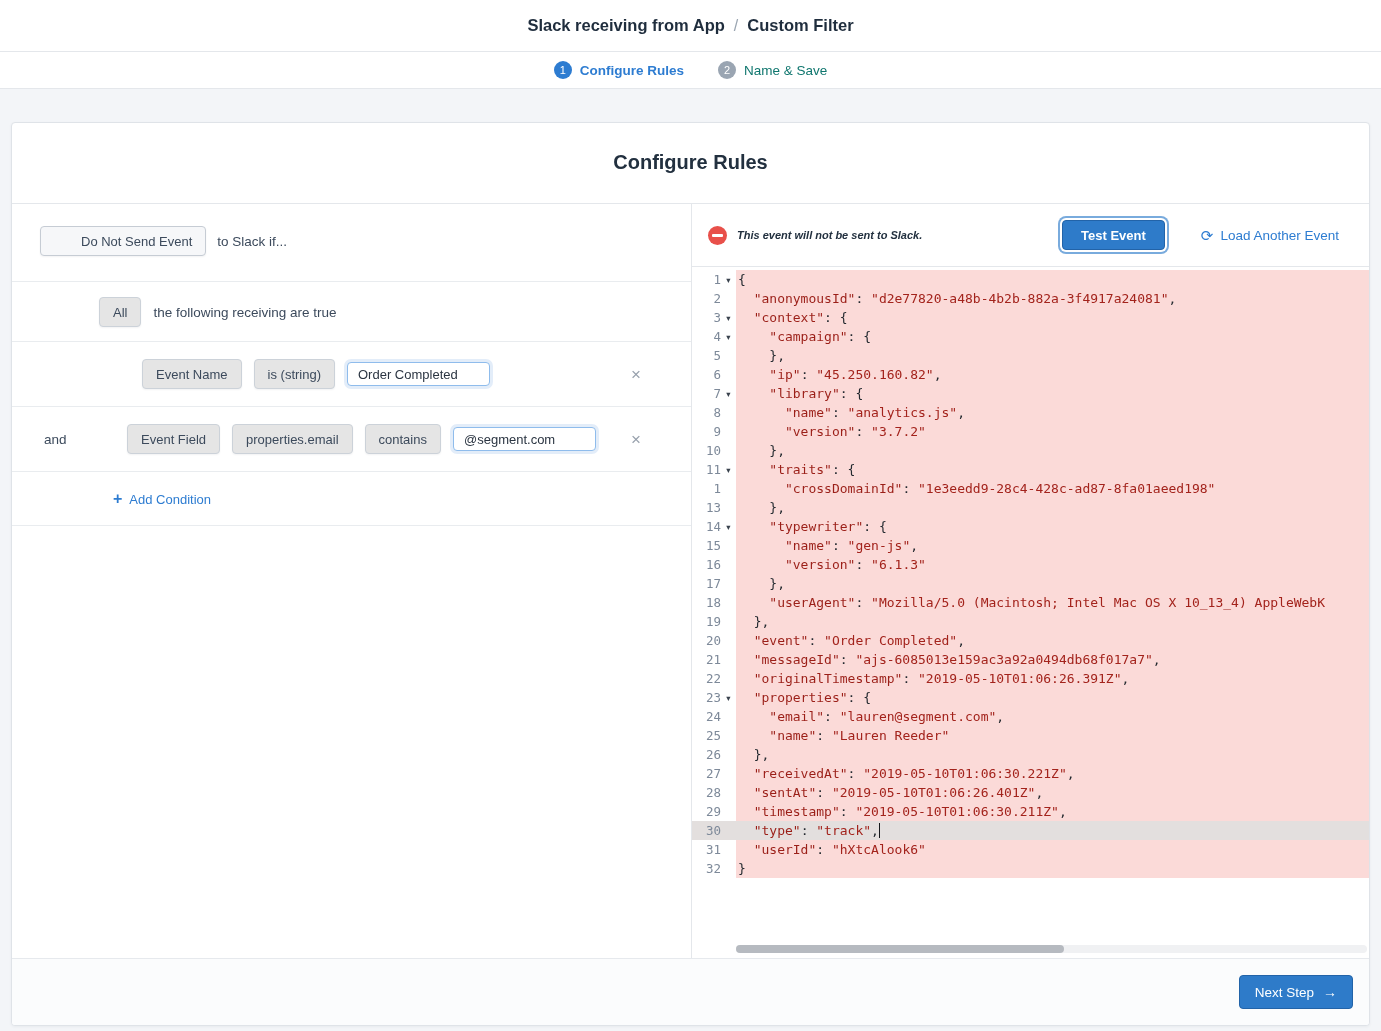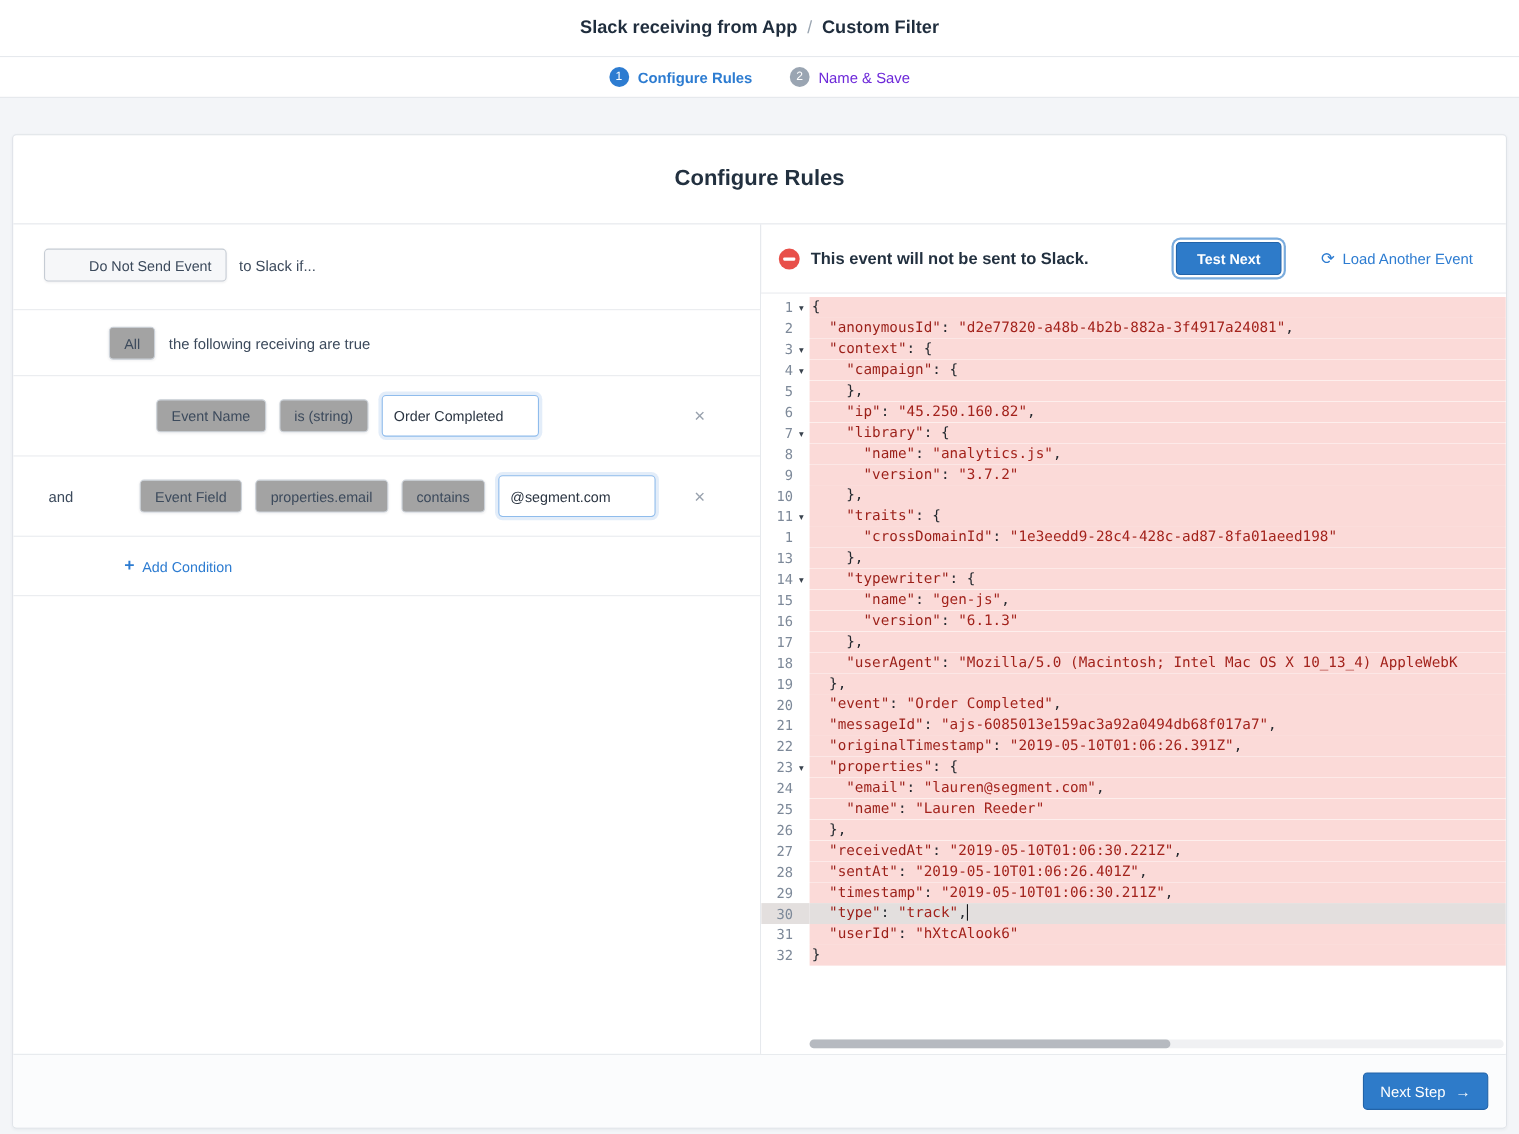--- a/index.html
+++ b/index.html
@@ -11,63 +11,63 @@
             display: flex; align-items: center; justify-content: center; gap: 9px; }
   .crumb-app, .crumb-page { font-size: 16.5px; font-weight: 700; color: #1f2d3d; }
   .crumb-sep { font-size: 16px; color: #9aa5b1; font-weight: 400; }
 
   
   .steps { height: 37px; background: #fff; border-bottom: 1px solid #e4e7eb;
            display: flex; align-items: center; justify-content: center; gap: 34px; }
   .step { display: flex; align-items: center; gap: 8px; cursor: pointer; }
   .step-circle { width: 18px; height: 18px; border-radius: 50%; background: #9aa5b2; color: #fff;
                  font-size: 11px; display: flex; align-items: center; justify-content: center; flex: none; }
-  .step-label { font-size: 13.5px; color: #6d28d9; }
+  .step-label { font-size: 13.5px; color: #0f766e; }
   .step.active .step-circle { background: #2d7cd1; }
   .step.active .step-label { color: #2d7cd1; font-weight: 700; }
 
   
   .card { margin: 33px 11px 0; background: #fff; border: 1px solid #dfe3e8; border-radius: 4px;
           box-shadow: 0 1px 3px rgba(20,30,50,0.05); overflow: hidden; }
   .card-title { text-align: center; font-size: 20px; font-weight: 700; color: #22303f;
                 padding: 28px 0 29px; border-bottom: 1px solid #e4e7eb; }
   .columns { display: flex; min-height: 754px; align-items: stretch; }
 
   
   .col-left { width: 680px; flex: none; border-right: 1px solid #e4e7eb; }
   .action-row { padding: 22px 28px 25px; display: flex; align-items: center; gap: 11px; }
-  .chip { height: 30px; padding: 0 13px; background: #a3a3a3; border: 1px solid #ccd2d9; border-radius: 4px;
+  .chip { height: 30px; padding: 0 13px; background: #e5e5e5; border: 1px solid #ccd2d9; border-radius: 4px;
           font-family: "Liberation Sans", sans-serif; font-size: 13px; color: #3c4a5c;
           box-shadow: 0 1px 2px rgba(27,39,51,0.06); cursor: pointer; white-space: nowrap; }
   .chip.gray { background: #f6f7f9; border-color: #c6ccd4; font-weight: 400; padding-left: 40px; }
   .action-suffix, .match-suffix, .conj { font-size: 13.5px; color: #3c4a5c; }
   .match-row { border-top: 1px solid #e9ecef; border-bottom: 1px solid #e9ecef;
                padding: 15px 0 14px 87px; display: flex; align-items: center; gap: 12px; }
   .cond-row { border-bottom: 1px solid #e9ecef; display: flex; align-items: center; gap: 12px;
               padding: 17px 0 17px 130px; }
   .cond-row.row2 { padding-left: 32px; }
   .conj { width: 71px; flex: none; }
-  .cond-input { height: 38px; width: 143px; padding: 0 10px; border: 1px solid #8fbcec; border-radius: 4px;
+  .cond-input { height: 24px; width: 143px; padding: 0 10px; border: 1px solid #8fbcec; border-radius: 4px;
                 font-family: "Liberation Sans", sans-serif; font-size: 13px; color: #2b3542;
                 box-shadow: 0 0 0 3px rgba(64,132,214,0.15); outline: none; }
   .close { margin-left: auto; margin-right: 50px; color: #98a1ad; font-size: 17px; line-height: 1;
            cursor: pointer; }
   .add-row { border-bottom: 1px solid #e9ecef; padding: 19px 0 18px 101px;
              display: flex; align-items: center; gap: 7px; }
   .plus { color: #2d7cd1; font-size: 16px; font-weight: 700; line-height: 1; }
   .add-link { color: #2d7cd1; font-size: 13px; cursor: pointer; text-decoration: none; }
 
   
   .col-right { flex: 1; display: flex; flex-direction: column; min-width: 0; }
   .preview-header { display: flex; align-items: center; padding: 16px 16px; gap: 10px;
                     border-bottom: 1px solid #e4e7eb; }
   .minus-icon { width: 19px; height: 19px; border-radius: 50%; background: #e8504a; position: relative; flex: none; }
   .minus-icon::after { content: ""; position: absolute; left: 4px; right: 4px; top: 8px; height: 3px;
                        background: #fff; border-radius: 1px; }
-  .status { font-size: 15px; font-weight: 700; color: #22303f; }
+  .status { font-size: 11px; font-weight: 700; color: #22303f; font-style: italic; }
   .btn-test { margin-left: auto; height: 30px; padding: 0 18px; background: #2e7bc9; color: #fff;
               font-family: "Liberation Sans", sans-serif; font-size: 13px; font-weight: 700;
               border: 1px solid #2263a8; border-radius: 4px; cursor: pointer;
               box-shadow: 0 0 0 2px #fff, 0 0 0 4px #79abdd; }
   .load-link { margin-left: 26px; margin-right: 14px; display: flex; align-items: center; gap: 7px;
                color: #2d7cd1; font-size: 13.5px; cursor: pointer; text-decoration: none; white-space: nowrap; }
   .refresh { font-size: 15px; line-height: 1; }
 
   
   .editor { flex: 1; position: relative; background: #fff; overflow: hidden; }
@@ -151,21 +151,21 @@
       <div class="add-row">
         <span class="plus">+</span>
         <a class="add-link">Add Condition</a>
       </div>
     </section>
 
     <section class="col-right">
       <div class="preview-header">
         <span class="minus-icon"></span>
         <span class="status">This event will not be sent to Slack.</span>
-        <button class="btn-test">Test Next</button>
+        <button class="btn-test">Test Event</button>
         <a class="load-link">
           <span class="refresh">⟳</span>
           <span>Load Another Event</span>
         </a>
       </div>
 
       <div class="editor">
         <div class="ed-lines">
             <div class="ed-row"><span class="ed-gutter"><span class="ed-num">1</span><span class="ed-fold">▾</span></span><span class="ed-code"><span class="tk-pl">{</span></span></div>
             <div class="ed-row"><span class="ed-gutter"><span class="ed-num">2</span><span class="ed-fold"></span></span><span class="ed-code"><span class="tk-pl">  </span><span class="tk-k">"anonymousId"</span><span class="tk-pl">: </span><span class="tk-s">"d2e77820-a48b-4b2b-882a-3f4917a24081"</span><span class="tk-pl">,</span></span></div>

